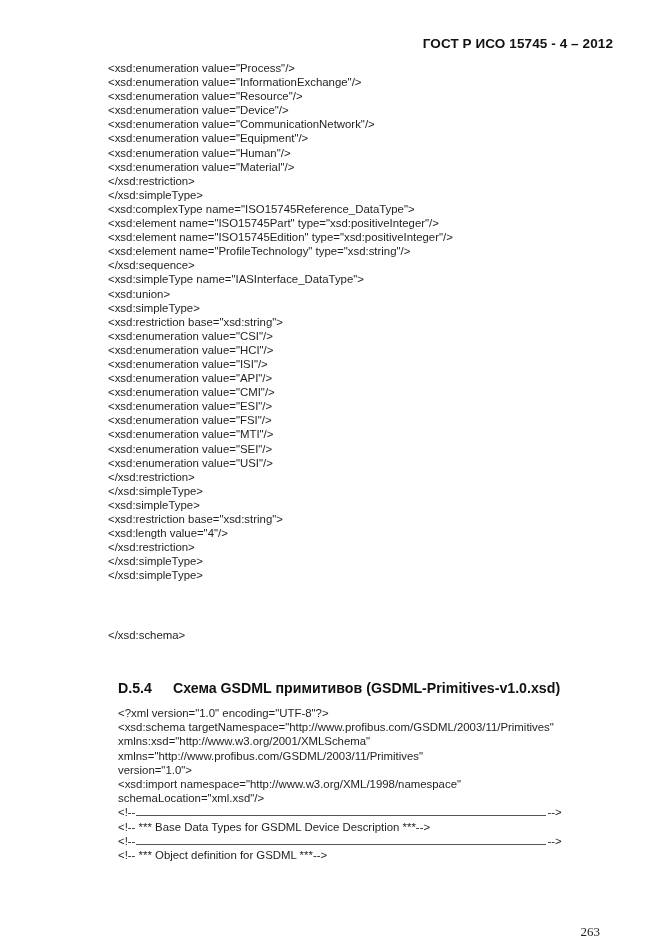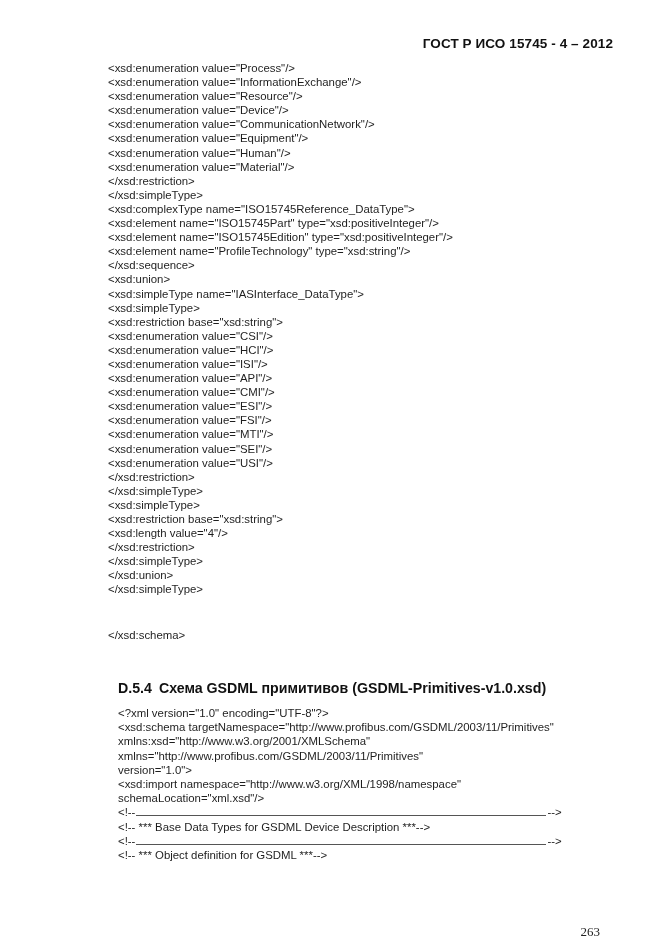--- a/index.html
+++ b/index.html
@@ -55,21 +55,21 @@
       position: absolute;
       left: 118px;
       top: 680px;
       font-family: "Liberation Sans", sans-serif;
       font-weight: bold;
       font-size: 14.2px;
       color: #111;
       white-space: pre;
     }
     .section-heading .num {
-      margin-right: 7px;
+      margin-right: 21px;
     }
     #block-2 {
       left: 118px;
       top: 706px;
     }
     #block-2 .line {
       height: 14.2px;
       line-height: 14.2px;
     }
     .comment-rule {
@@ -104,42 +104,41 @@
   <div class="line">&lt;xsd:enumeration value="Equipment"/&gt;</div>
   <div class="line">&lt;xsd:enumeration value="Human"/&gt;</div>
   <div class="line">&lt;xsd:enumeration value="Material"/&gt;</div>
   <div class="line">&lt;/xsd:restriction&gt;</div>
   <div class="line">&lt;/xsd:simpleType&gt;</div>
   <div class="line">&lt;xsd:complexType name="ISO15745Reference_DataType"&gt;</div>
   <div class="line">&lt;xsd:element name="ISO15745Part" type="xsd:positiveInteger"/&gt;</div>
   <div class="line">&lt;xsd:element name="ISO15745Edition" type="xsd:positiveInteger"/&gt;</div>
   <div class="line">&lt;xsd:element name="ProfileTechnology" type="xsd:string"/&gt;</div>
   <div class="line">&lt;/xsd:sequence&gt;</div>
+  <div class="line">&lt;xsd:simpleType name="IASInterface_DataType"&gt;</div>
   <div class="line">&lt;xsd:union&gt;</div>
-  <div class="line">&lt;xsd:simpleType name="IASInterface_DataType"&gt;</div>
   <div class="line">&lt;xsd:simpleType&gt;</div>
   <div class="line">&lt;xsd:restriction base="xsd:string"&gt;</div>
   <div class="line">&lt;xsd:enumeration value="CSI"/&gt;</div>
   <div class="line">&lt;xsd:enumeration value="HCI"/&gt;</div>
   <div class="line">&lt;xsd:enumeration value="ISI"/&gt;</div>
   <div class="line">&lt;xsd:enumeration value="API"/&gt;</div>
   <div class="line">&lt;xsd:enumeration value="CMI"/&gt;</div>
   <div class="line">&lt;xsd:enumeration value="ESI"/&gt;</div>
   <div class="line">&lt;xsd:enumeration value="FSI"/&gt;</div>
   <div class="line">&lt;xsd:enumeration value="MTI"/&gt;</div>
   <div class="line">&lt;xsd:enumeration value="SEI"/&gt;</div>
   <div class="line">&lt;xsd:enumeration value="USI"/&gt;</div>
   <div class="line">&lt;/xsd:restriction&gt;</div>
   <div class="line">&lt;/xsd:simpleType&gt;</div>
   <div class="line">&lt;xsd:simpleType&gt;</div>
   <div class="line">&lt;xsd:restriction base="xsd:string"&gt;</div>
   <div class="line">&lt;xsd:length value="4"/&gt;</div>
   <div class="line">&lt;/xsd:restriction&gt;</div>
   <div class="line">&lt;/xsd:simpleType&gt;</div>
-  <div class="line">&lt;/xsd:union&gt;</div>
   <div class="line">&lt;/xsd:simpleType&gt;</div>
 </div>
 
 <div id="schema-close">&lt;/xsd:schema&gt;</div>
 
 <div class="section-heading"><span class="num">D.5.4</span><span>Схема GSDML примитивов (GSDML-Primitives-v1.0.xsd)</span></div>
 
 <div class="code-block" id="block-2">
   <div class="line">&lt;?xml version="1.0" encoding="UTF-8"?&gt;</div>
   <div class="line">&lt;xsd:schema targetNamespace="http://www.profibus.com/GSDML/2003/11/Primitives"</div>

